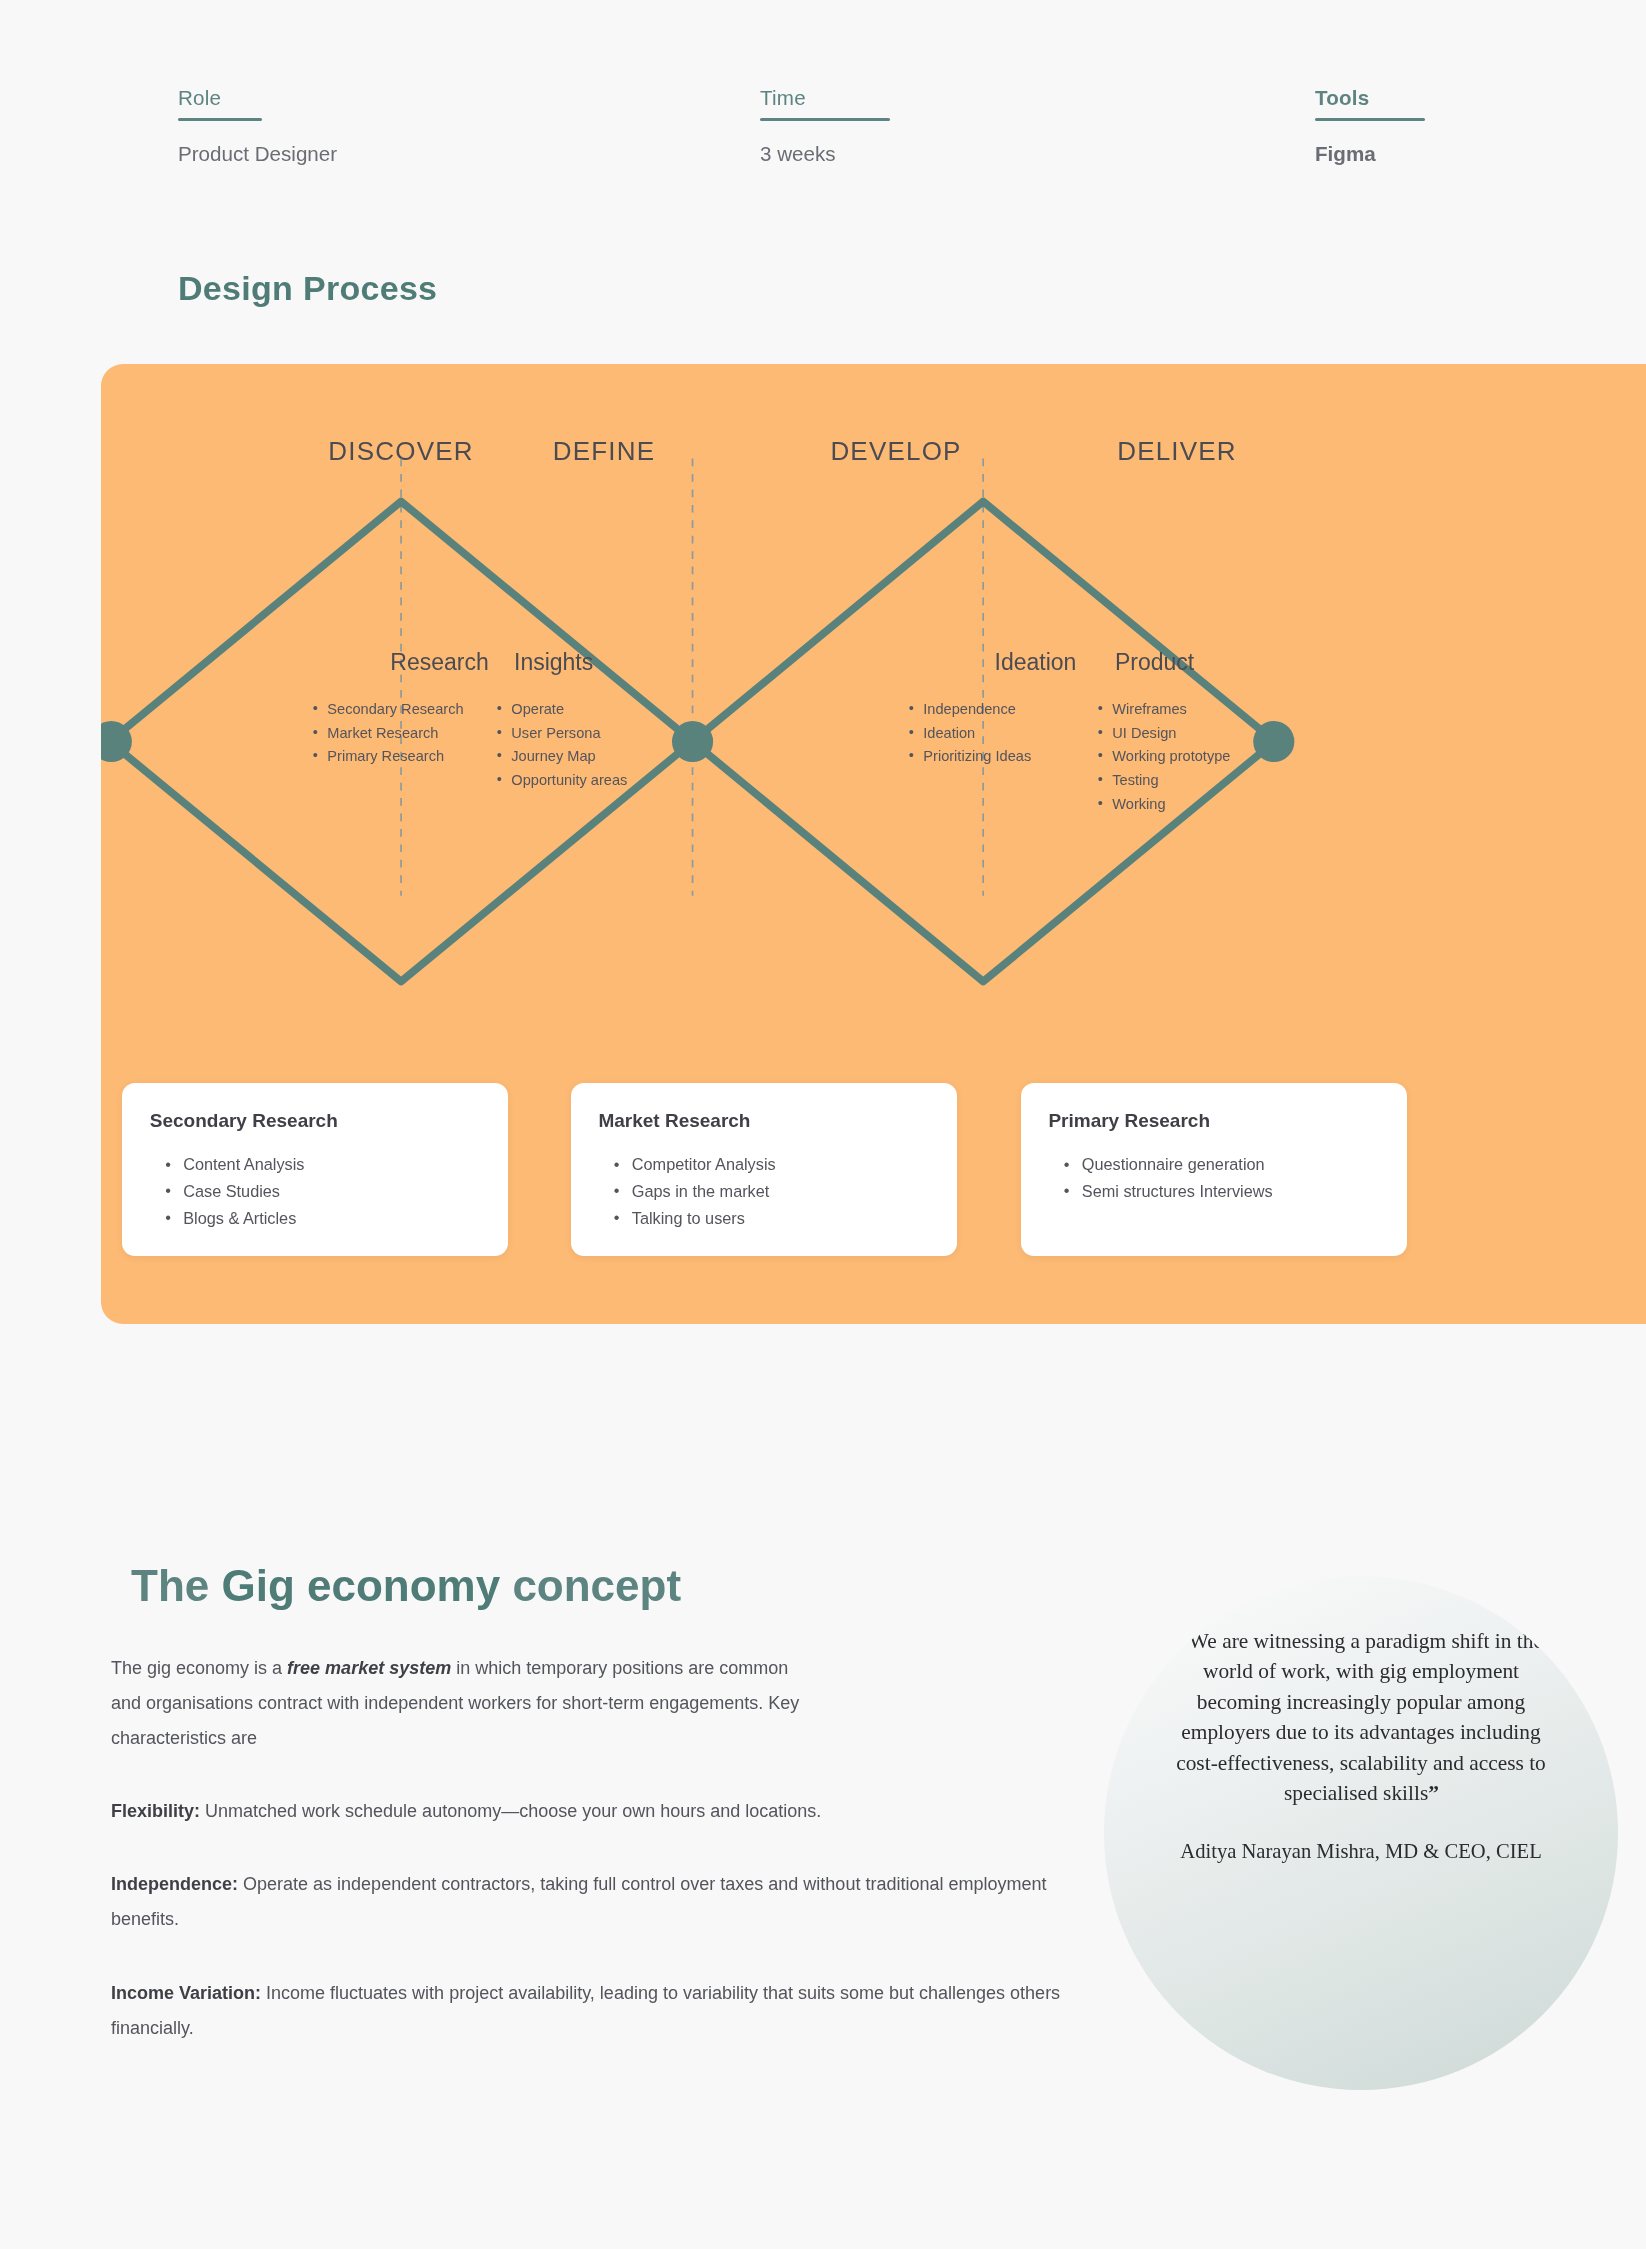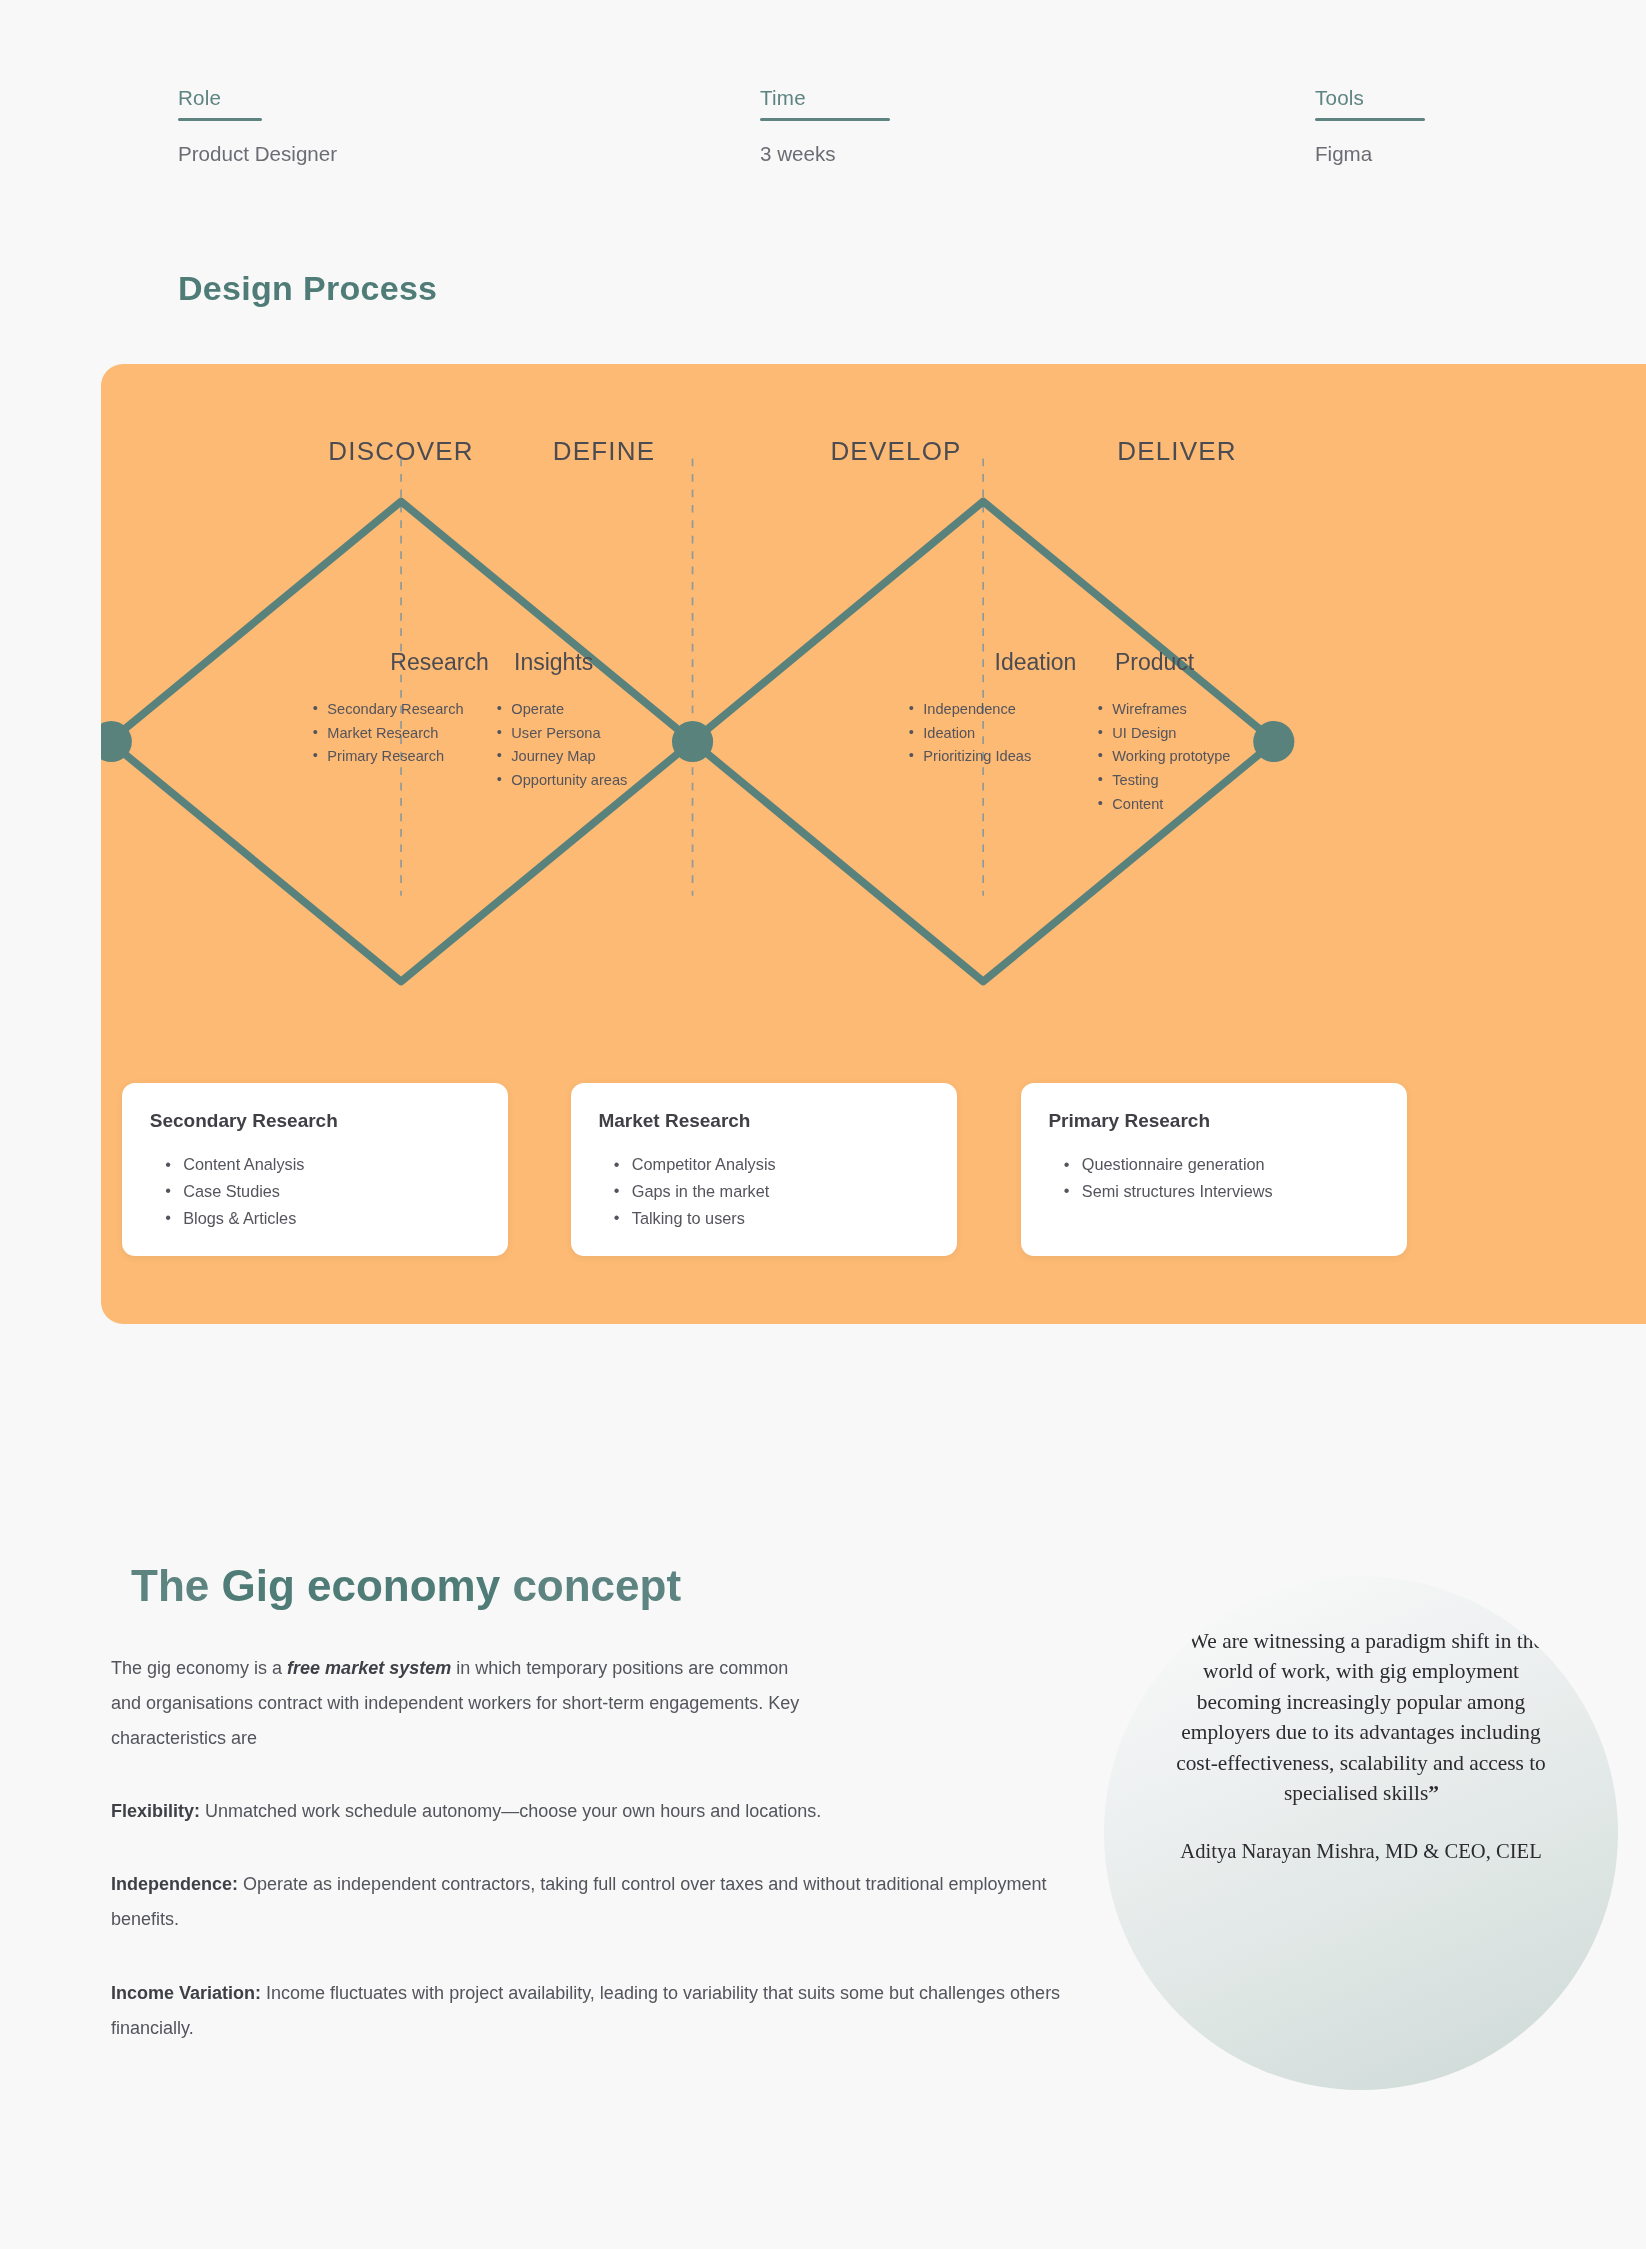--- a/index.html
+++ b/index.html
@@ -10,21 +10,21 @@
     color:#5b5b63;
     position:relative;
     overflow:hidden;
   }
 
   
   .meta-row { position:absolute; top:86px; left:0; width:1646px; height:94px; }
   .meta-col { position:absolute; top:0; }
   .meta-col.c0 { left:178px; }
   .meta-col.c1 { left:760px; }
-  .meta-col.c2 { left:1315px; }
+  .meta-col.c2 { left:1315px;font-weight:bold; }
   .meta-label {
     font-size:20.6px; color:#5d8480; letter-spacing:0.2px;
     padding-bottom:7.7px; display:inline-block;
   }
   .meta-rule { height:3.4px; border-radius:1.7px; background:#5d8480; }
   .meta-col.c0 .meta-rule { width:84px; }
   .meta-col.c1 .meta-rule { width:130px; }
   .meta-col.c2 .meta-rule { width:110px; }
   .meta-value { margin-top:21.4px; font-size:20.6px; color:#6c6c74; white-space:nowrap; }
 
@@ -208,21 +208,21 @@
     </ul>
   </div>
 
   <div class="col-block b3">
     <div class="col-title">Product</div>
     <ul>
       <li>Wireframes</li>
       <li>UI Design</li>
       <li>Working prototype</li>
       <li>Testing</li>
-      <li>Content</li>
+      <li>Working</li>
     </ul>
   </div>
 
   <div class="cards">
     <div class="card k0">
       <h4>Secondary Research</h4>
       <ul>
         <li>Content Analysis</li>
         <li>Case Studies</li>
         <li>Blogs &amp; Articles</li>

